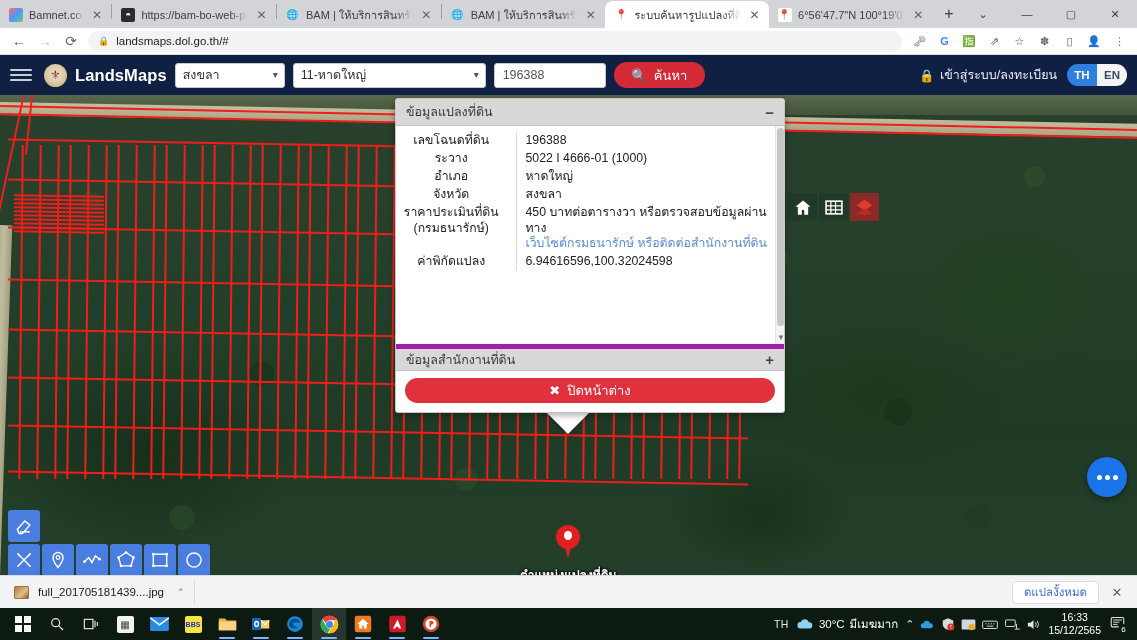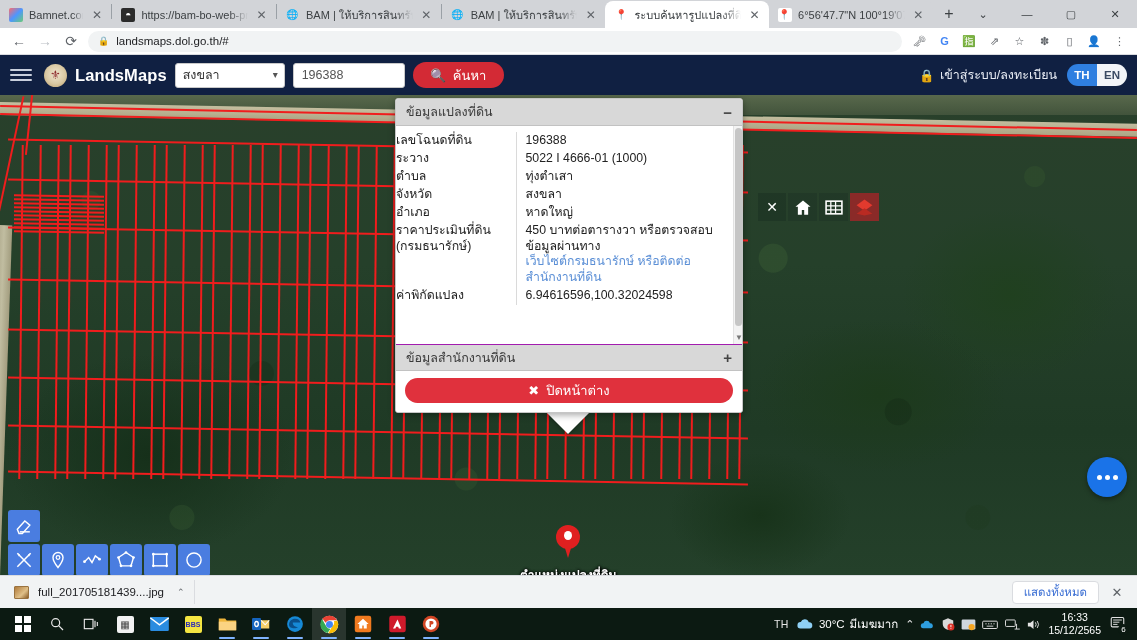--- a/index.html
+++ b/index.html
@@ -193,47 +193,47 @@
   }
   .marker-label {
     position: absolute; left: 520px; top: 470px; font-size: 12px;
     color: #fff; font-weight: bold;
     text-shadow: 0 0 3px #000, 0 0 3px #000, 1px 1px 2px #000;
     white-space: nowrap;
   }
 
   
   .panel {
-    position: absolute; left: 395px; top: 98px; width: 348px; height: 315px;
+    position: absolute; left: 395px; top: 98px; width: 390px; height: 315px;
     background: #fff; border: 1px solid #c6c6c6; border-radius: 3px;
     box-shadow: 0 2px 7px rgba(0,0,0,.35); overflow: hidden;
     display: flex; flex-direction: column;
   }
   .panel-tail {
     position: absolute; left: 546px; top: 412px; width: 0; height: 0;
     border-left: 22px solid transparent; border-right: 22px solid transparent;
     border-top: 22px solid #fff;
     filter: drop-shadow(0 2px 2px rgba(0,0,0,.25));
   }
   .acc-head {
     height: 27px; background: #d8d8d8; border-bottom: 1px solid #c2c2c2;
     display: flex; align-items: center; padding: 0 10px;
     font-size: 12.5px; color: #3a3a3a;
   }
   .acc-head .sign { margin-left: auto; font-size: 15px; color: #444; font-weight: bold; line-height: 1; }
   .panel-body { flex: 1; overflow: hidden; position: relative; background: #fff; }
   .rowtable { width: 100%; border-collapse: collapse; margin-top: 6px; }
   .rowtable td { font-size: 12.3px; color: #222; padding: 1.2px 0; vertical-align: top; line-height: 1.27; }
   .rowtable td.k {
-    text-align: left; width: 120px; padding-right: 9px; color: #222;
+    text-align: center; width: 120px; padding-right: 9px; color: #222;
     border-right: 1px solid #dadada; white-space: nowrap;
   }
   .rowtable td.v { padding-left: 9px; }
   .lnk { color: #5b8fd6; }
-  .acc-head2 { border-top: 1px solid #a21caf; }
+  .acc-head2 { border-top: 5px solid #a21caf; }
   .closebar { padding: 7px 9px 9px; background: #fff; }
   .close-btn {
     width: 100%; height: 25px; border: none; border-radius: 13px;
     background: #e0313d; color: #fff; font-size: 13px; display: flex;
     align-items: center; justify-content: center; gap: 7px;
     font-family: "Liberation Sans", sans-serif;
   }
   .panel-scroll {
     position: absolute; right: 0; top: 0; width: 9px; height: 100%;
     background: #f3f3f3; border-left: 1px solid #e2e2e2;
@@ -402,20 +402,23 @@
   <div class="lmheader">
     <div class="burger">
         <span></span>
         <span></span>
         <span></span>
       </div>
     <div class="lm-crest">⚜</div>
     <div class="lm-title">LandsMaps</div>
     <span class="selwrap">
       <span class="lm-select" style="width:110px;">สงขลา</span>
+    </span>
+    <span class="selwrap">
+      <span class="lm-select" style="width:193px;">11-หาดใหญ่</span>
     </span>
     <input class="lm-input" value="196388" style="">
     <button class="lm-search-btn">
       <span>🔍</span>
       <span>ค้นหา</span>
     </button>
     <div class="lm-right">
       <div class="lm-login">
         <span>🔒</span>
         <span>เข้าสู่ระบบ/ลงทะเบียน</span>
@@ -606,30 +609,26 @@
         <tbody id="rows">
             <tr>
               <td class="k">เลขโฉนดที่ดิน</td>
               <td class="v">196388</td>
             </tr>
             <tr>
               <td class="k">ระวาง</td>
               <td class="v">5022 I 4666-01 (1000)</td>
             </tr>
             <tr>
-              <td class="k">ตำบล</td>
-              <td class="v">ทุ่งตำเสา</td>
+              <td class="k">อำเภอ</td>
+              <td class="v">หาดใหญ่</td>
             </tr>
             <tr>
               <td class="k">จังหวัด</td>
               <td class="v">สงขลา</td>
-            </tr>
-            <tr>
-              <td class="k">อำเภอ</td>
-              <td class="v">หาดใหญ่</td>
             </tr>
           </tbody>
         <tbody>
             <tr>
           <td class="k">
             <div>ราคาประเมินที่ดิน</div>
             <div>(กรมธนารักษ์)</div>
           </td>
           <td class="v">
             <div>450 บาทต่อตารางวา หรือตรวจสอบข้อมูลผ่านทาง</div>
@@ -660,21 +659,21 @@
     </div>
   </div>
 
   <div class="dlbar">
     <div class="dlitem">
       <span class="dl-thumb"></span>
       <span>full_201705181439....jpg</span>
       <span class="dl-caret">⌃</span>
     </div>
     <div class="dl-right">
-      <button class="dl-showall">แสดงทั้งหมด</button>
+      <button class="dl-showall">ดแปลงั้งหมด</button>
       <div class="dl-close">✕</div>
     </div>
   </div>
 
   <div class="taskbar">
     <div class="tb-ico">
       <svg width="16" height="16" viewBox="0 0 16 16">
         <rect x="0" y="0" width="7" height="7" fill="#fff"></rect>
           <rect x="9" y="0" width="7" height="7" fill="#fff"></rect>
         <rect x="0" y="9" width="7" height="7" fill="#fff"></rect>

